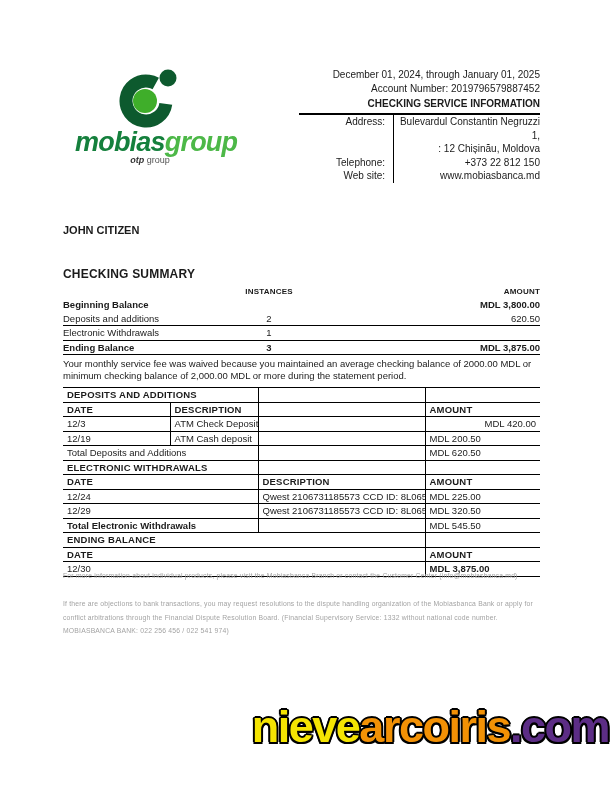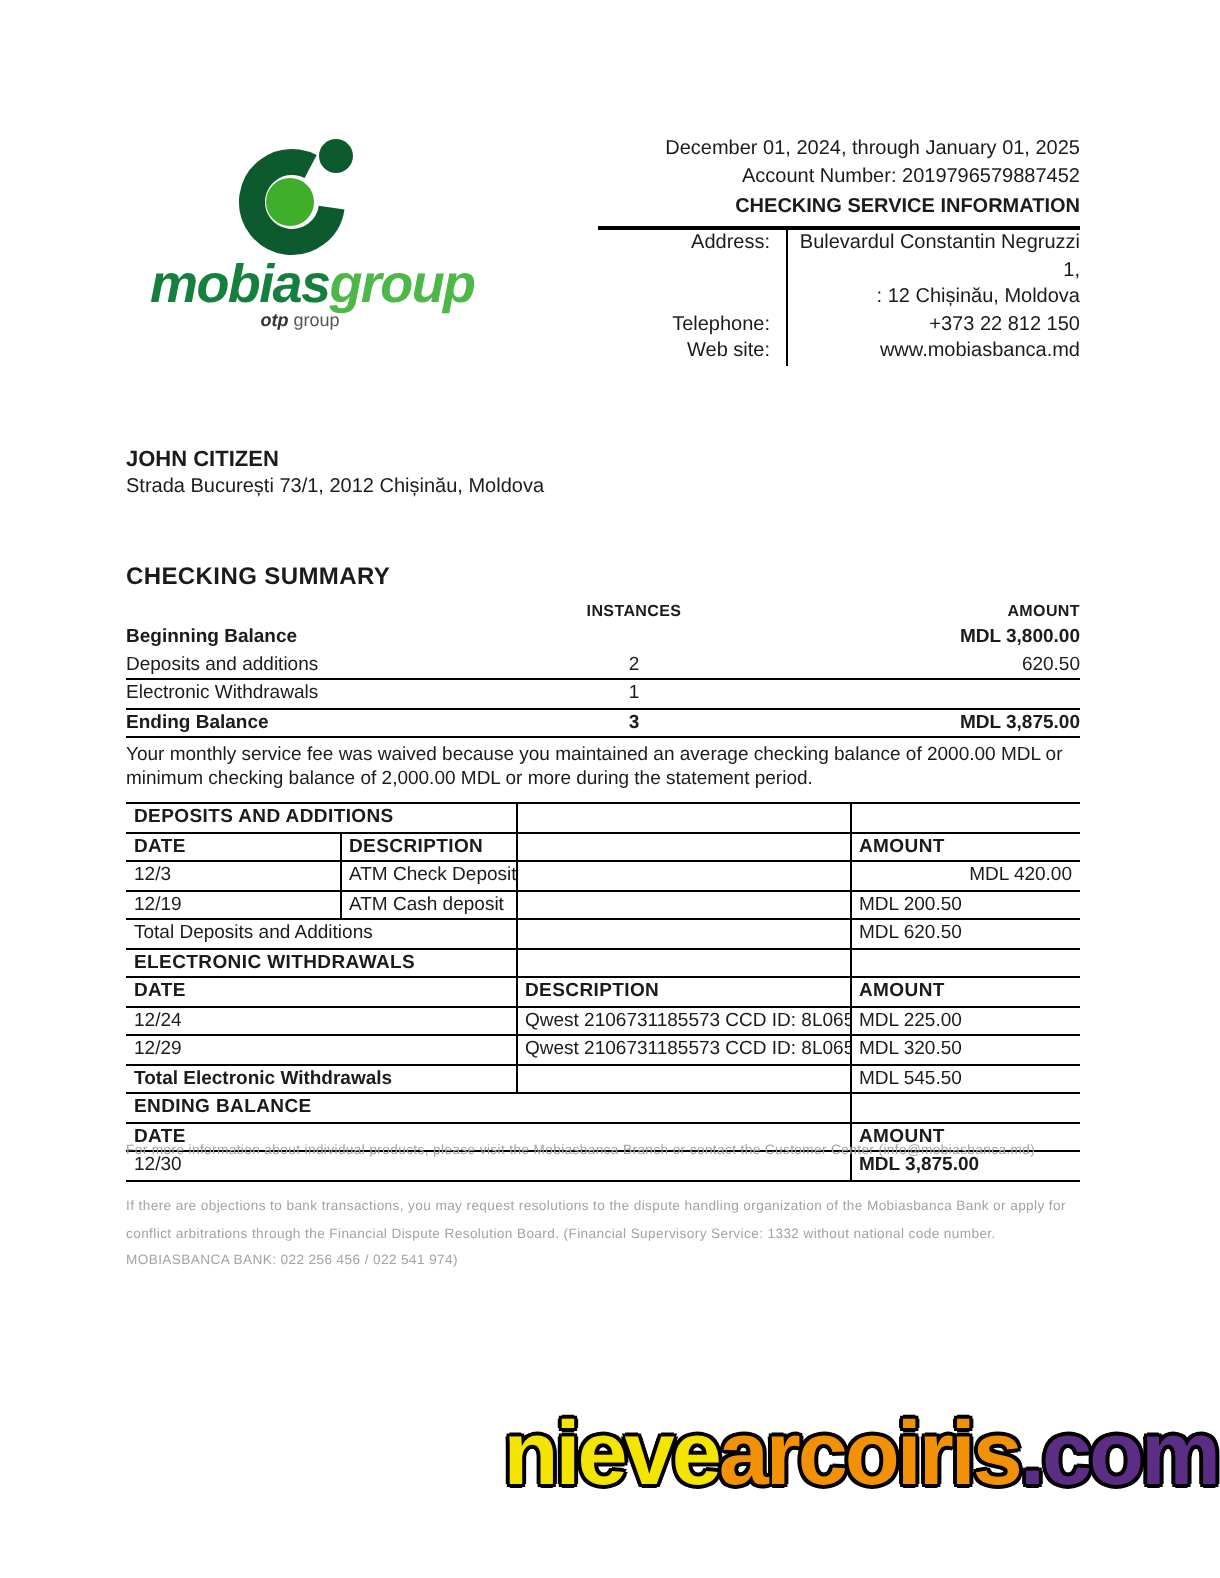--- a/index.html
+++ b/index.html
@@ -26,21 +26,21 @@
   .contact-value { flex:1; border-left:1px solid #000; text-align:right; line-height:13.5px; padding-left:4px; }
 
   
   .content { margin:27px 70px 0 63px; width:477px; }
 
   .customer-name { font-weight:bold; font-size:11px; line-height:14px;margin-top:40px; }
   .customer-address { font-size:10px; line-height:14px; }
 
   .summary { margin-top:30px; }
   .summary-title { font-weight:bold; font-size:12px; letter-spacing:.2px; margin-bottom:4px; }
-  .sum-row { display:grid; grid-template-columns:150px 112px 1fr; align-items:center; min-height:13.5px; font-size:9.5px;gap:48px; }
+  .sum-row { display:grid; grid-template-columns:150px 112px 1fr; align-items:center; min-height:13.5px; font-size:9.5px; }
   .sum-row .inst { text-align:center; }
   .sum-row .amt  { text-align:right; }
   .sum-head { font-size:8px; font-weight:bold; letter-spacing:.2px; }
   .sum-row.lined { border-bottom:1px solid #000; }
   .sum-row.bold, .sum-row.bold .inst, .sum-row.bold .amt { font-weight:bold; }
   .summary-note { font-size:9.5px; line-height:12px; margin-top:3px; }
 
   
   .tx-wrap { margin-top:5px; }
   table.tx { border-collapse:collapse; width:477px; table-layout:fixed; }
@@ -107,21 +107,20 @@
         <div class="contact-label">Web site:</div>
         <div class="contact-value">www.mobiasbanca.md</div>
       </div>
     </div>
   </div>
 
   <div class="content">
 
     <div>
       <div class="customer-name">JOHN CITIZEN</div>
-      <div class="customer-address">Strada București 73/1, 2012 Chișinău, Moldova</div>
     </div>
 
     <div class="summary">
       <div class="summary-title">CHECKING SUMMARY</div>
 
       <div class="sum-row sum-head">
         <div></div>
         <div class="inst">INSTANCES</div>
         <div class="amt">AMOUNT</div>
       </div>

